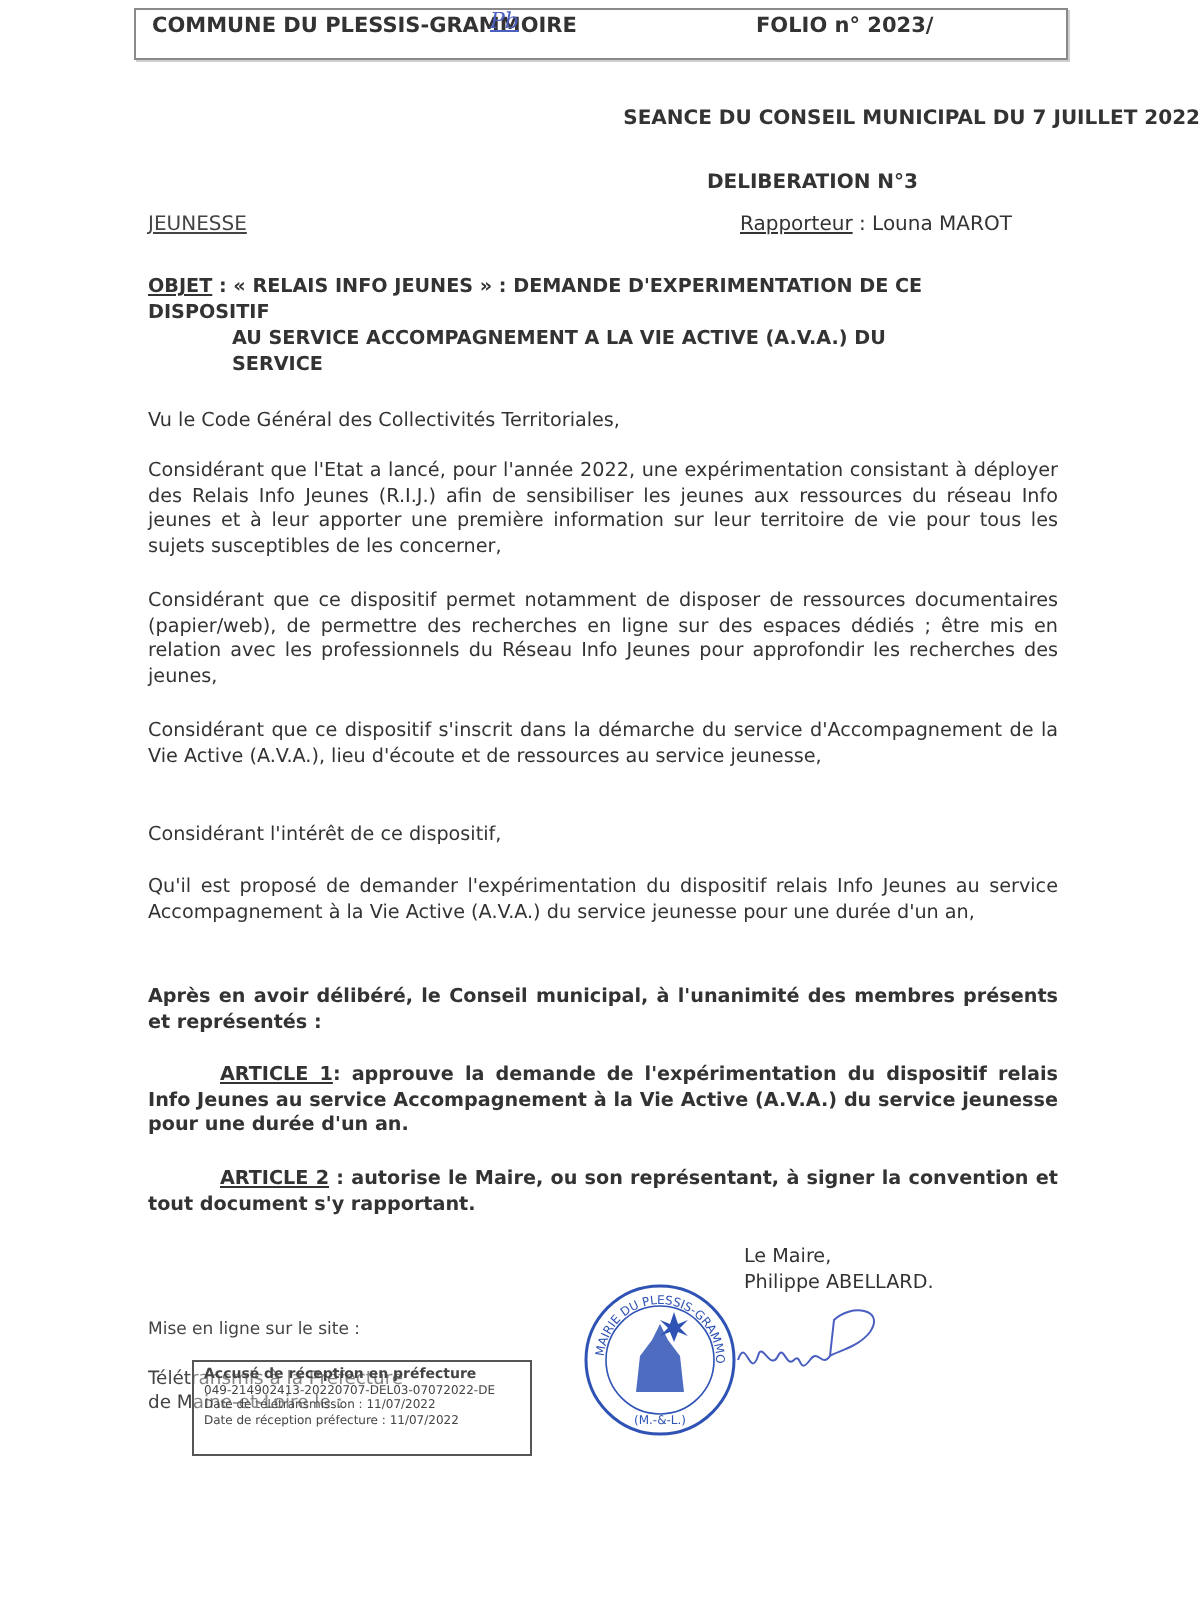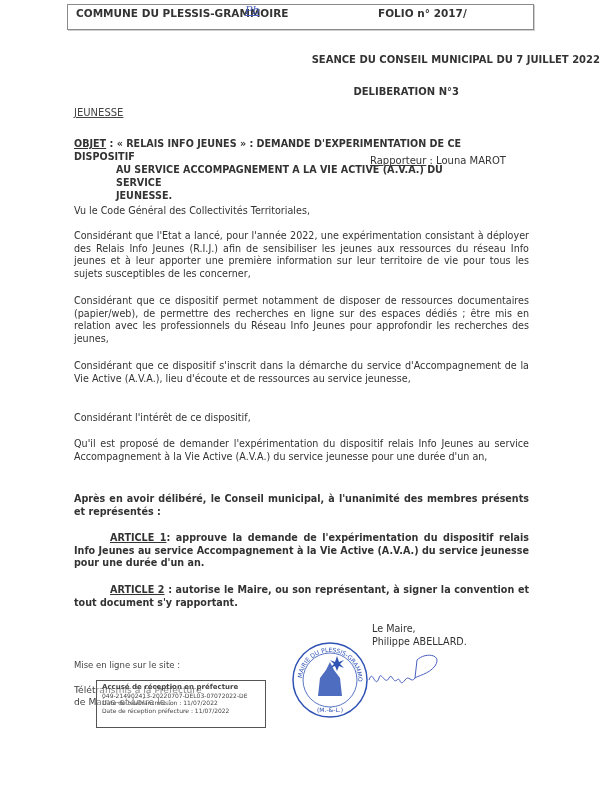--- a/index.html
+++ b/index.html
@@ -6,21 +6,21 @@
   body { width: 600px; height: 800px; position: relative; overflow: hidden;
          font-family: "DejaVu Sans", sans-serif; color: #2a2a2a; }
   .abs { position: absolute; }
   .header-box { left: 67px; top: 4px; width: 465px; height: 24px; border: 1px solid #8a8a8a;
                 box-shadow: 1px 1px 0 #cfcfcf; }
   .header-text { font-weight: bold; font-size: 10.5px; color: #333; top: 7px; }
   .initials { font-family: "DejaVu Serif", serif; font-style: italic; color: #4a5fc0; font-size: 11px; top: 4px; left: 245px; text-decoration: underline; }
   .seance { top: 54px; left: 0; width: 600px; text-align: right; font-weight: bold; font-size: 10px; color: #333; }
   .delib { top: 86px; right: 141px; font-weight: bold; font-size: 10px; color: #333; }
   .jeunesse { top: 107px; left: 74px; font-size: 10px; text-decoration: underline; color: #444; }
-  .rapporteur { top: 107px; left: 370px; font-size: 10px; color: #333; margin-top: 48px; }
+  .rapporteur { top: 107px; left: 370px; font-size: 10px; color: #333; }
   .rapporteur u { text-decoration: underline; }
   .objet { top: 137px; left: 74px; width: 400px; font-weight: bold; font-size: 9.6px; line-height: 13px; color: #333; }
   .objet .lbl { text-decoration: underline; }
   .objet .indent { padding-left: 42px; display: block; }
   .para { left: 74px; width: 455px; font-size: 9.6px; line-height: 12.5px; text-align: justify; color: #333; }
   .bold { font-weight: bold; }
   .art-lbl { text-decoration: underline; font-weight: bold; margin-left: 36px; }
   .signer { top: 622px; left: 372px; font-size: 9.6px; line-height: 13px; color: #333; }
   .mise { top: 660px; left: 74px; font-size: 8.5px; color: #444; }
   .tele { top: 684px; left: 74px; font-size: 9.2px; line-height: 12px; color: #444; }
@@ -29,31 +29,30 @@
   .stamp-box .t { font-size: 7px; font-weight: bold; }
   .seal { top: 640px; left: 290px; width: 80px; height: 80px; }
   .sig { top: 650px; left: 365px; width: 80px; height: 45px; }
 </style>
 </head>
 <body>
 
 <div class="abs header-box"></div>
 <div class="abs header-text" style="left:76px">COMMUNE DU PLESSIS-GRAMMOIRE</div>
 <div class="abs initials">Pb</div>
-<div class="abs header-text" style="left:378px">FOLIO n° 2017/</div>
+<div class="abs header-text" style="left:378px">FOLIO n° 2023/</div>
 
 <div class="abs seance">SEANCE DU CONSEIL MUNICIPAL DU 7 JUILLET 2022</div>
 <div class="abs delib">DELIBERATION N°3</div>
 <div class="abs jeunesse">JEUNESSE</div>
 <div class="abs rapporteur"><u>Rapporteur</u><span> : </span><span>Louna MAROT</span></div>
 
 <div class="abs objet">
   <span class="lbl">OBJET</span><span> : « RELAIS INFO JEUNES » : DEMANDE D'EXPERIMENTATION DE CE DISPOSITIF</span>
   <span class="indent">AU SERVICE ACCOMPAGNEMENT A LA VIE ACTIVE (A.V.A.) DU SERVICE</span>
-  <span class="indent">JEUNESSE.</span>
 </div>
 
 <div class="abs para" style="top:205px">Vu le Code Général des Collectivités Territoriales,</div>
 <div class="abs para" style="top:230px">Considérant que l'Etat a lancé, pour l'année 2022, une expérimentation consistant à déployer des Relais Info Jeunes (R.I.J.) afin de sensibiliser les jeunes aux ressources du réseau Info jeunes et à leur apporter une première information sur leur territoire de vie pour tous les sujets susceptibles de les concerner,</div>
 <div class="abs para" style="top:295px">Considérant que ce dispositif permet notamment de disposer de ressources documentaires (papier/web), de permettre des recherches en ligne sur des espaces dédiés ; être mis en relation avec les professionnels du Réseau Info Jeunes pour approfondir les recherches des jeunes,</div>
 <div class="abs para" style="top:360px">Considérant que ce dispositif s'inscrit dans la démarche du service d'Accompagnement de la Vie Active (A.V.A.), lieu d'écoute et de ressources au service jeunesse,</div>
 <div class="abs para" style="top:412px">Considérant l'intérêt de ce dispositif,</div>
 <div class="abs para" style="top:438px">Qu'il est proposé de demander l'expérimentation du dispositif relais Info Jeunes au service Accompagnement à la Vie Active (A.V.A.) du service jeunesse pour une durée d'un an,</div>
 
 <div class="abs para bold" style="top:493px">Après en avoir délibéré, le Conseil municipal, à l'unanimité des membres présents et représentés :</div>

